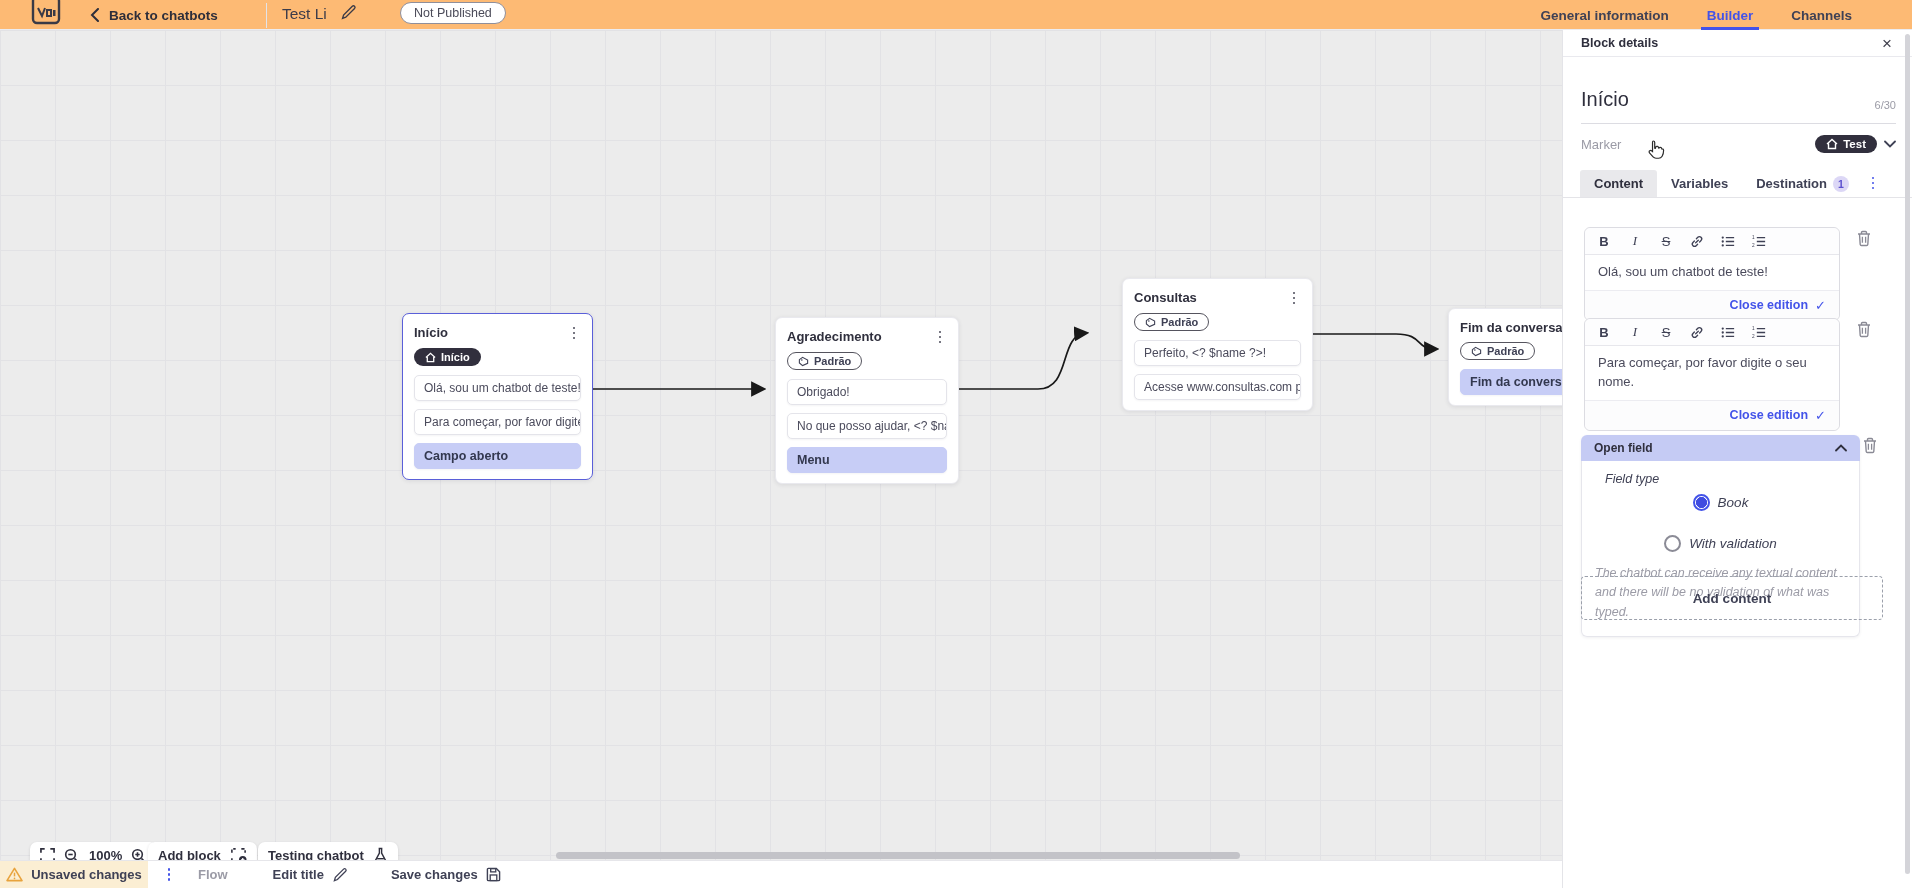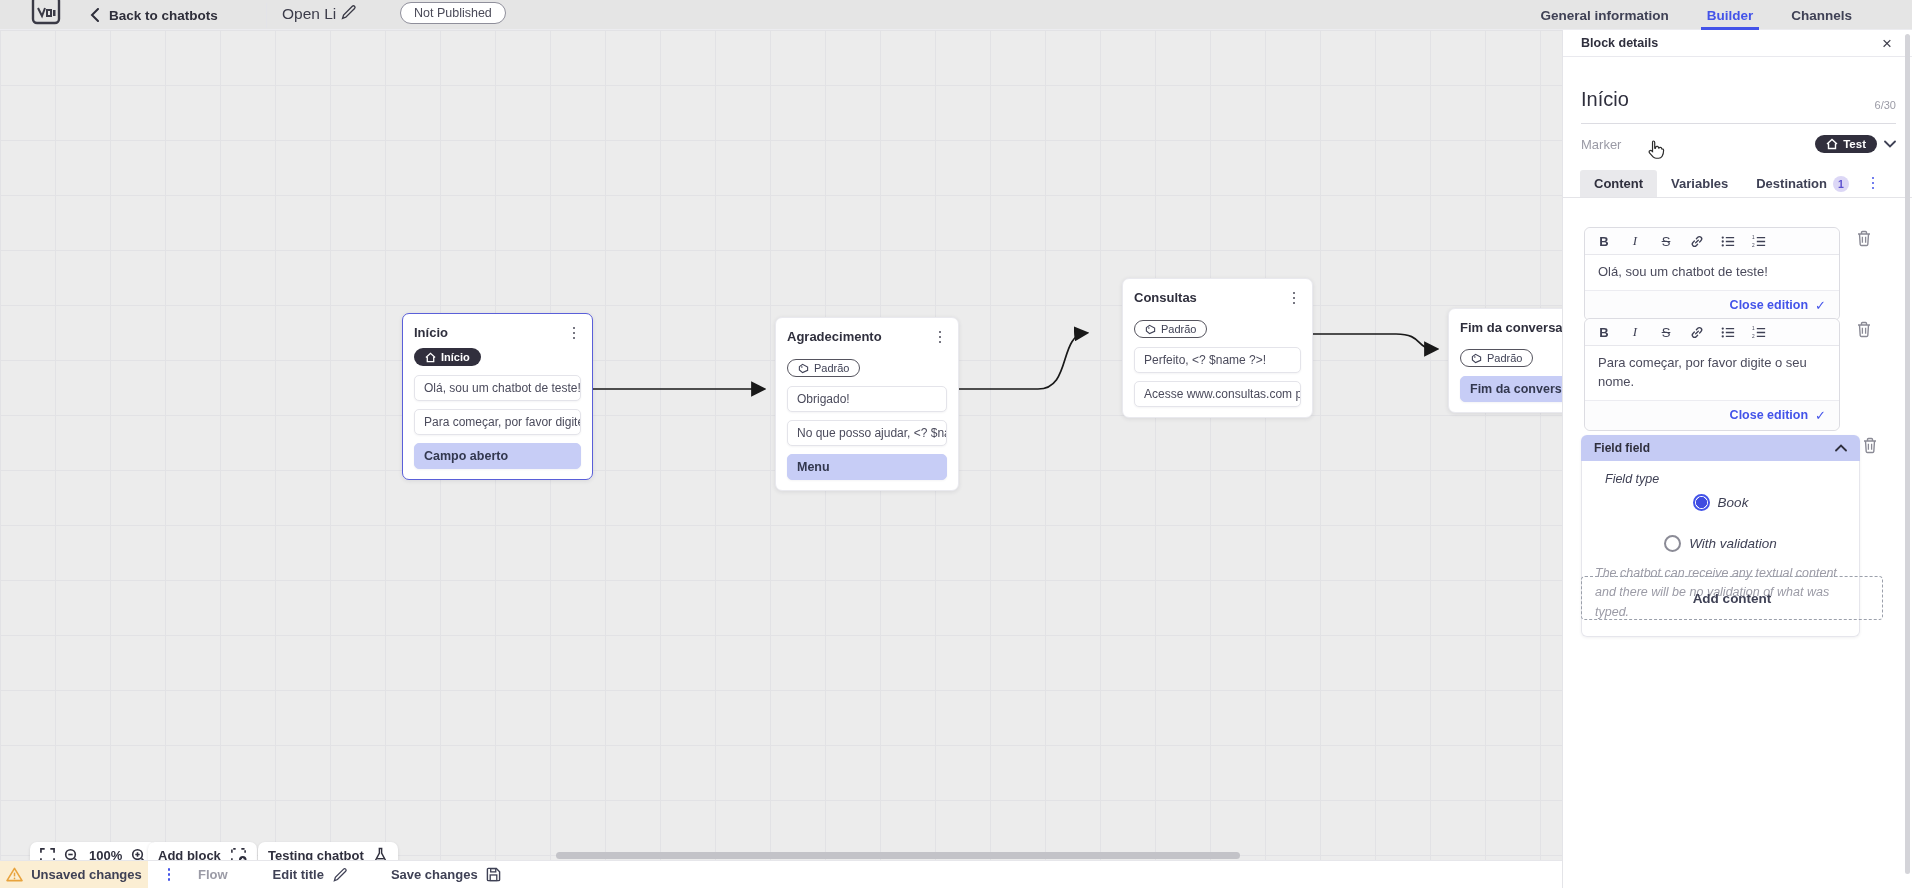--- a/index.html
+++ b/index.html
@@ -1,21 +1,21 @@
 <!DOCTYPE html>
 <html><head>
 <meta charset="utf-8">
 <style>
   * { margin:0; padding:0; box-sizing:border-box; }
   html,body { width:1912px; height:888px; overflow:hidden; background:#fff;
               font-family:"Liberation Sans", sans-serif; color:#3f4155; }
   #root { position:relative; width:1912px; height:888px; }
 
   
-  .topbar { position:absolute; left:0; top:0; width:1912px; height:30px; background:#e5e5e5;
+  .topbar { position:absolute; left:0; top:0; width:1912px; height:30px; background:#fdba74;
             border-bottom:1px solid #ececf0; z-index:20; }
   .logo { position:absolute; left:30px; top:-6px; }
   .back-btn { position:absolute; left:90px; top:0; height:30px; display:flex; align-items:center; gap:10px; cursor:pointer; }
   .back-btn span { font-size:13.5px; font-weight:700; color:#2e2e3a; }
   .tb-divider { position:absolute; left:266px; top:3px; width:1px; height:25px; background:#e3e3e8; }
   .doc-title { position:absolute; left:282px; top:0; height:28px; display:flex; align-items:center;
                font-size:15.5px; color:#3c3c4a; }
   .pencil-btn { position:absolute; left:340px; top:4px; cursor:pointer; }
   .status-pill { position:absolute; left:400px; top:2px; height:22px; padding:0 13px; border:1px solid #8f8f9b;
                  border-radius:999px; display:flex; align-items:center; font-size:12.5px; color:#4a4a58; background:#fff; }
@@ -37,22 +37,22 @@
             padding:11px 11px 10px 11px; z-index:2; border:1px solid #e9e9ee; }
   .fblock.selected { border:1.5px solid #5a5fd9; }
   .fb-head { display:flex; justify-content:space-between; align-items:flex-start; }
   .fb-title { font-size:13px; font-weight:700; color:#2f2f3d; }
   .kebab { width:14px; height:16px; display:flex; flex-direction:column; align-items:center; justify-content:center;
            gap:2.5px; cursor:pointer; }
   .kebab i { width:2.6px; height:2.6px; border-radius:50%; background:#4a4a58; }
   .kebab.blue i { background:#4353e9; }
   .badge-dark { margin-top:7px; display:inline-flex; align-items:center; gap:5px; background:#312f3d; color:#fff;
                 border-radius:999px; padding:3px 11px; font-size:11px; font-weight:700; }
-  .badge-outline { margin-top:14px; display:inline-flex; align-items:center; gap:5px; background:#fff; color:#3f4155;
-                   border:1px solid #55545e; border-radius:999px; padding:2px 10px; font-size:11px; font-weight:400; }
+  .badge-outline { margin-top:7px; display:inline-flex; align-items:center; gap:5px; background:#fff; color:#3f4155;
+                   border:1px solid #55545e; border-radius:999px; padding:2px 10px; font-size:11px; font-weight:700; }
   .fb-item { margin-top:8px; background:#fff; border:1px solid #e4e4ea; border-radius:5px; padding:5px 9px;
              font-size:12px; color:#4b4b5c; box-shadow:0 1px 2px rgba(40,40,60,.05); white-space:nowrap; overflow:hidden; }
   .fb-item.field { background:#c7cdf6; border-color:#c7cdf6; color:#33384f; font-weight:700; font-size:12.5px; }
 
   .blk-inicio        { left:402px;  top:283px; width:191px; }
   .blk-agradecimento { left:775px;  top:287px; width:184px; }
   .blk-consultas     { left:1122px; top:248px; width:191px; }
   .blk-fim           { left:1448px; top:278px; width:172px; }
 
   
@@ -152,21 +152,21 @@
           <rect x="23" y="16" width="2.5" height="6" fill="#3a3a46"></rect>
         </svg>
     </span>
     <div class="back-btn">
       <svg width="9" height="14" viewBox="0 0 9 14">
           <path d="M8 1 L2 7 L8 13" fill="none" stroke="#2e2e3a" stroke-width="2" stroke-linecap="round"></path>
         </svg>
       <span>Back to chatbots</span>
     </div>
     <div class="tb-divider"></div>
-    <div class="doc-title">Open Li</div>
+    <div class="doc-title">Test Li</div>
     <span class="pencil-btn">
       <svg width="17" height="17" viewBox="0 0 20 20">
           <path d="M3 17 L4.2 13 L14.5 2.7 A1.8 1.8 0 0 1 17.1 5.3 L6.8 15.6 Z" fill="none" stroke="#3a3a46" stroke-width="1.6"></path>
         </svg>
     </span>
     <div class="status-pill">Not Published</div>
     <nav class="top-tabs">
       <div class="top-tab">General information</div>
       <div class="top-tab active">Builder</div>
       <div class="top-tab">Channels</div>
@@ -429,21 +429,21 @@
     </div>
     <span class="trash tr-2">
       <svg width="16" height="17" viewBox="0 0 16 17">
           <path d="M2 4 H14 M5.5 4 V2.5 A1 1 0 0 1 6.5 1.5 H9.5 A1 1 0 0 1 10.5 2.5 V4 M3.5 4 L4.2 14.5 A1.2 1.2 0 0 0 5.4 15.5 H10.6 A1.2 1.2 0 0 0 11.8 14.5 L12.5 4" fill="none" stroke="#8a8a95" stroke-width="1.4"></path>
           <path d="M6.4 6.8 V12.8 M9.6 6.8 V12.8" stroke="#8a8a95" stroke-width="1.3"></path>
         </svg>
     </span>
 
     <div class="openfield">
       <div class="of-head">
-        <span class="of-title">Field field</span>
+        <span class="of-title">Open field</span>
         <svg width="12" height="8" viewBox="0 0 12 8">
             <path d="M1 6.5 L6 1.5 L11 6.5" fill="none" stroke="#2f2f3d" stroke-width="1.8" stroke-linecap="round"></path>
           </svg>
       </div>
       <div class="of-body">
         <div class="of-ft-label">Field type</div>
         <div class="radio-row">
           <span class="radio-opt">
             <span class="radio sel"></span>
             <span>Book</span>

